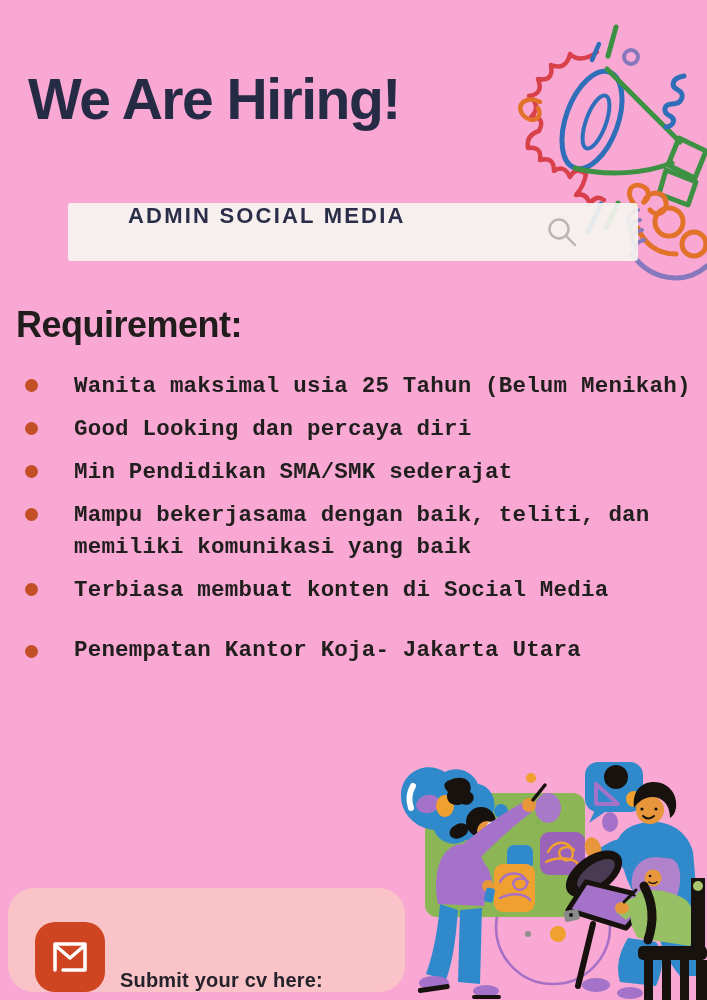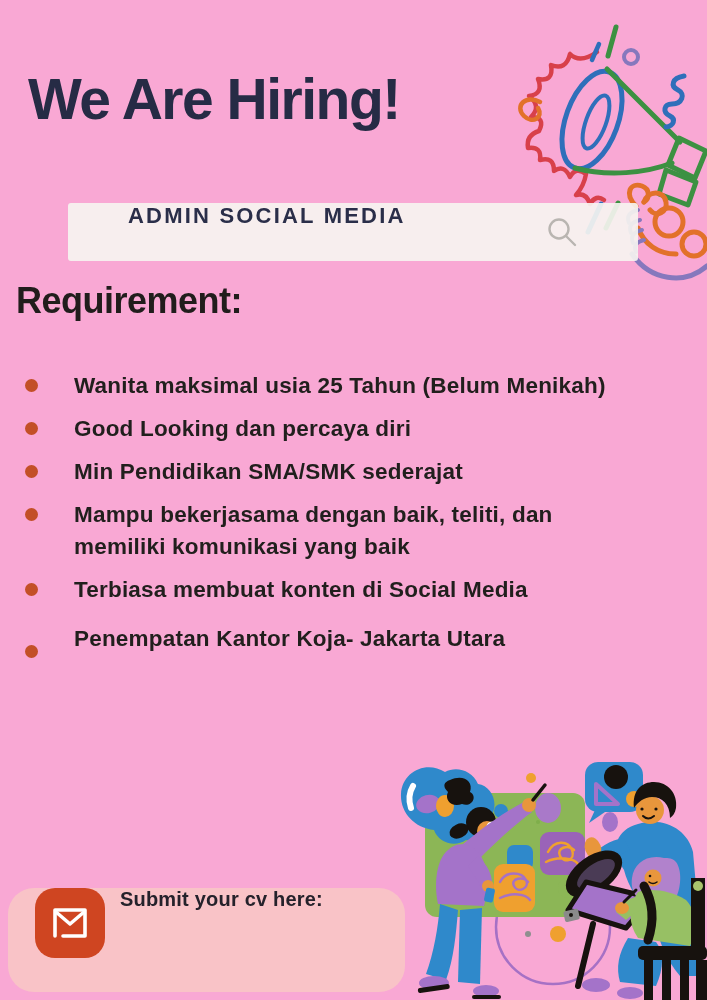--- a/index.html
+++ b/index.html
@@ -27,47 +27,47 @@
     background:rgba(246,244,240,0.92); border-radius:3px;
     display:flex; align-items:flex-start; padding-left:60px;
   }
   .search-text {
     font-size:22px; font-weight:700; letter-spacing:2.2px;
     color:#2a2e49; white-space:nowrap;
   }
   .search-glass { position:absolute; left:478px; top:13px; width:33px; height:33px; }
 
   .req-heading {
-    position:absolute; left:16px; top:280px;
+    position:absolute; left:16px; top:304px;
     font-size:36px; font-weight:800; letter-spacing:-0.5px;
     color:#211d1c;
   }
 
   .req-list {
     position:absolute; left:22px; top:370px; width:682px;
     list-style:none;
   }
   .req-list li {
     display:flex; align-items:flex-start;
     margin-bottom:11px;
     font-size:22.5px; font-weight:700; color:#211f1d;
-    line-height:32px; letter-spacing:0.2px;
+    line-height:32px; letter-spacing:0.2px;font-family:Liberation Mono, monospace;
   }
   .bullet {
     flex:0 0 13px; width:13px; height:13px; border-radius:50%;
     background:#c34f27; margin:9px 36px 0 3px;
   }
   li.item-last .bullet { margin-top:28px; }
   .li-text { display:flex; flex-direction:column; white-space:nowrap; }
-  li.item-last .line2 { margin-top:6px;text-align:center; }
+  li.item-last .line2 { margin-top:17px;text-align:center; }
 
   .cv-card {
     position:absolute; left:8px; top:888px; width:397px; height:104px;
     background:#f9c3c7; border-radius:26px;
-    display:flex; align-items:flex-start; z-index:5;
+    display:flex; align-items:flex-end; z-index:5;
   }
   .mail-btn {
     width:70px; height:70px; margin-left:27px; border-radius:20px;
     background:#cf4521; display:flex; align-items:center; justify-content:center;
     flex:0 0 70px;
   }
   .cv-label {
     margin-left:15px; font-size:20px; font-weight:800;
     color:#25222b; letter-spacing:0.2px;
   }

